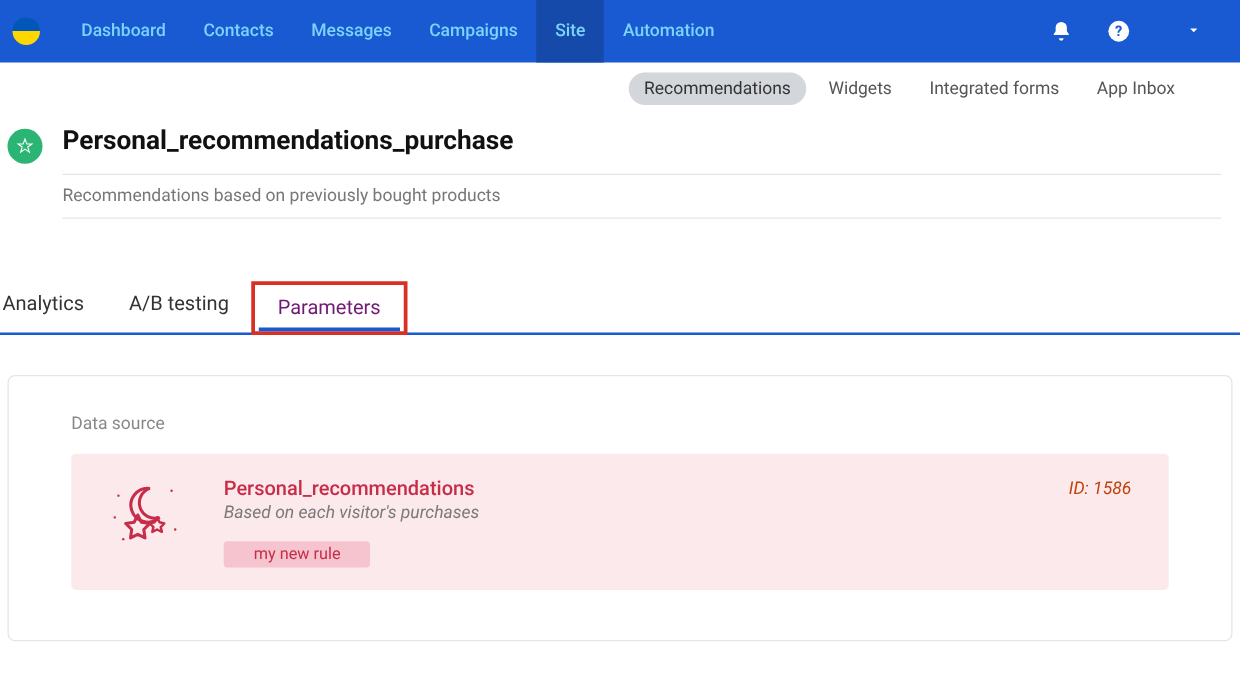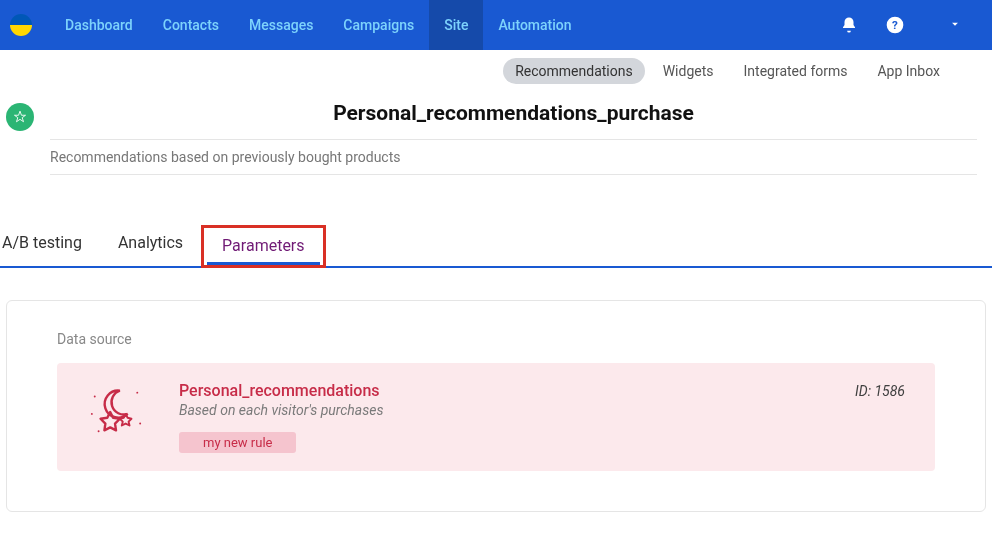--- a/index.html
+++ b/index.html
@@ -85,21 +85,20 @@
       margin-top: 2px;
       flex-shrink: 0;
     }
     .star-badge svg { fill: none; stroke: #fff; stroke-width: 1.5; }
     .header-text { flex: 1; }
     .page-title {
       font-size: 21px;
       font-weight: 700;
       color: #111;
       margin-bottom: 14px;
-      text-align: center;
     }
     .page-subtitle {
       font-size: 14px;
       color: #777;
       border-top: 1px solid #E5E5E5;
       border-bottom: 1px solid #E5E5E5;
       padding: 9px 0;
     }
     
     .tabs {
@@ -174,21 +173,21 @@
     }
     .rule-chip {
       display: inline-block;
       background: #F5C4CE;
       color: #C72C48;
       font-size: 13px;
       padding: 3px 24px;
       border-radius: 3px;
     }
     .card-id {
-      color: #404040;
+      color: #c2410c;
       font-style: italic;
       font-size: 14px;
       margin-left: 40px;
       margin-top: 2px;
     }
   </style>
 </head>
 <body>
 
 <div class="top-nav">
@@ -231,22 +230,22 @@
         <path d="M12 2l2.5 7h7l-5.7 4.1 2.2 7L12 16l-6 4.1 2.2-7L2.5 9h7z"></path>
       </svg>
   </div>
   <div class="header-text">
     <h1 class="page-title">Personal_recommendations_purchase</h1>
     <div class="page-subtitle">Recommendations based on previously bought products</div>
   </div>
 </div>
 
 <div class="tabs">
+  <div class="tab">Analytics</div>
   <div class="tab">A/B testing</div>
-  <div class="tab">Analytics</div>
   <div class="tab highlighted">Parameters</div>
 </div>
 
 <div class="content-panel">
   <div class="section-label">Data source</div>
   <div class="data-source-card">
     <div class="card-icon">
       <svg width="58" height="54" viewBox="0 0 60 54">
         <circle cx="8" cy="12" r="1" fill="#C72C48"></circle>
         <circle cx="5" cy="30" r="1" fill="#C72C48"></circle>

